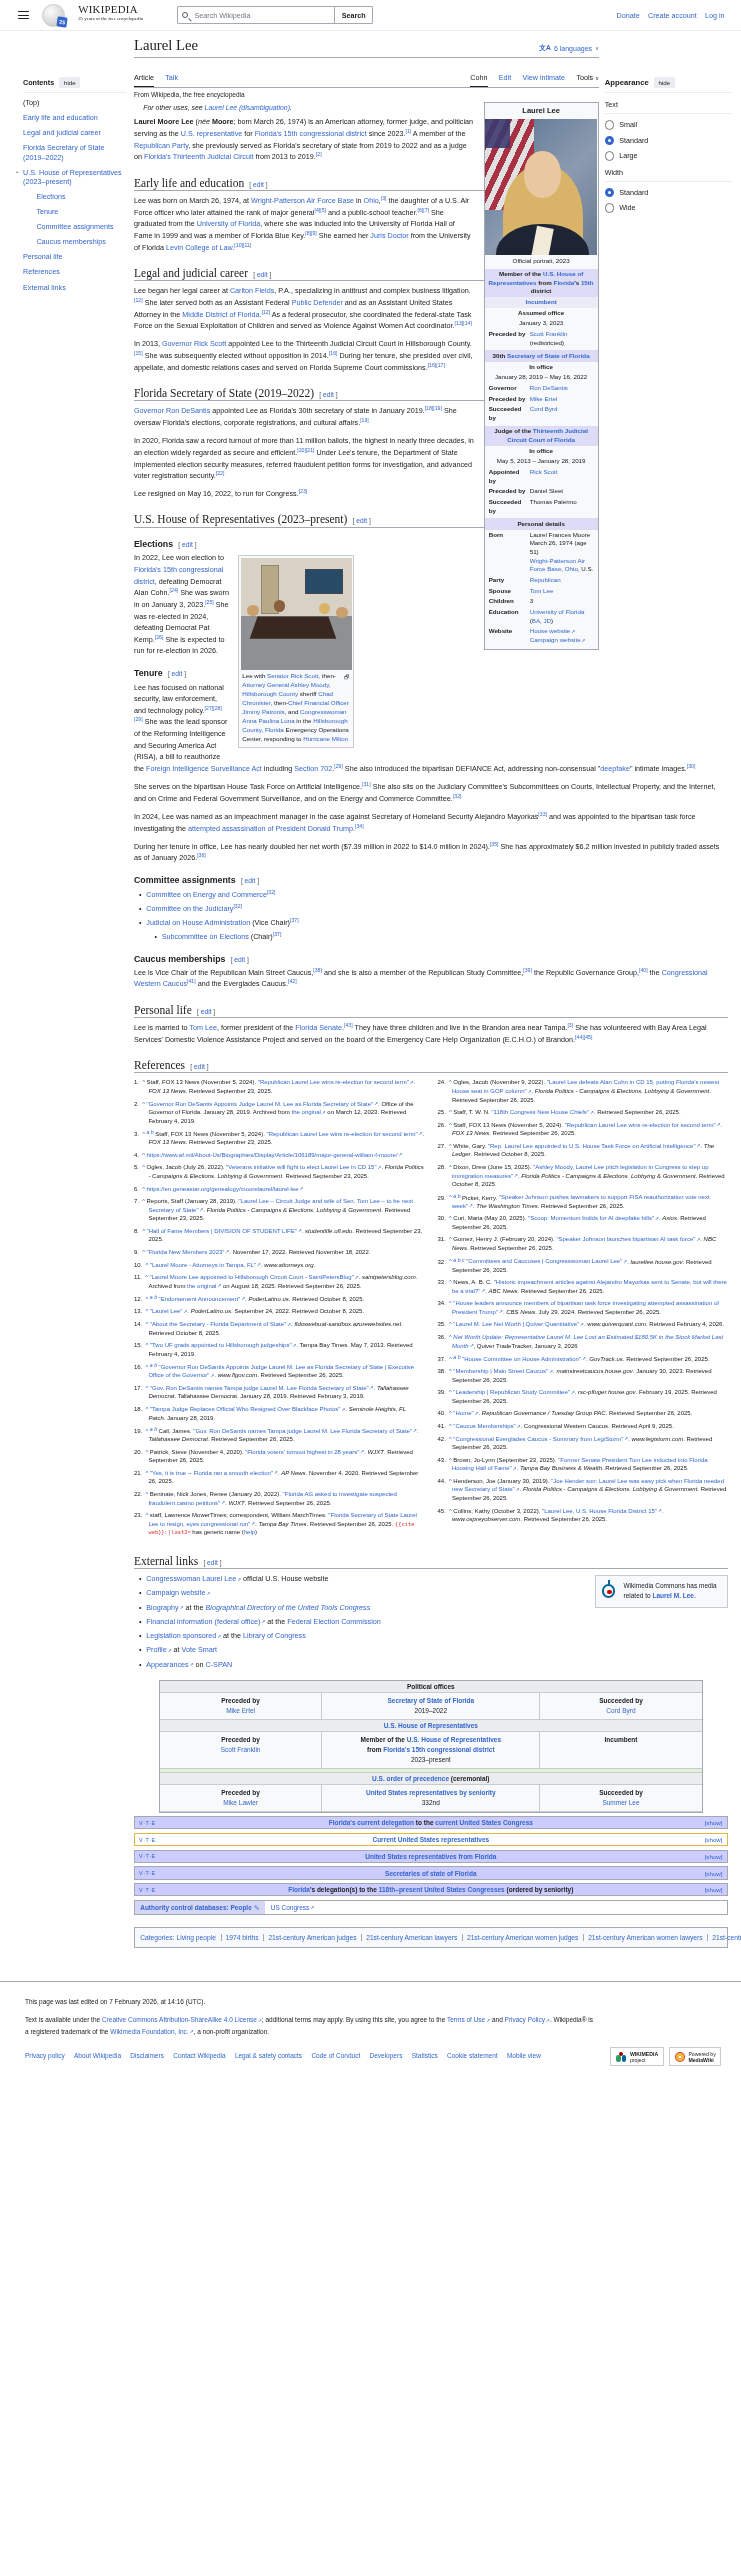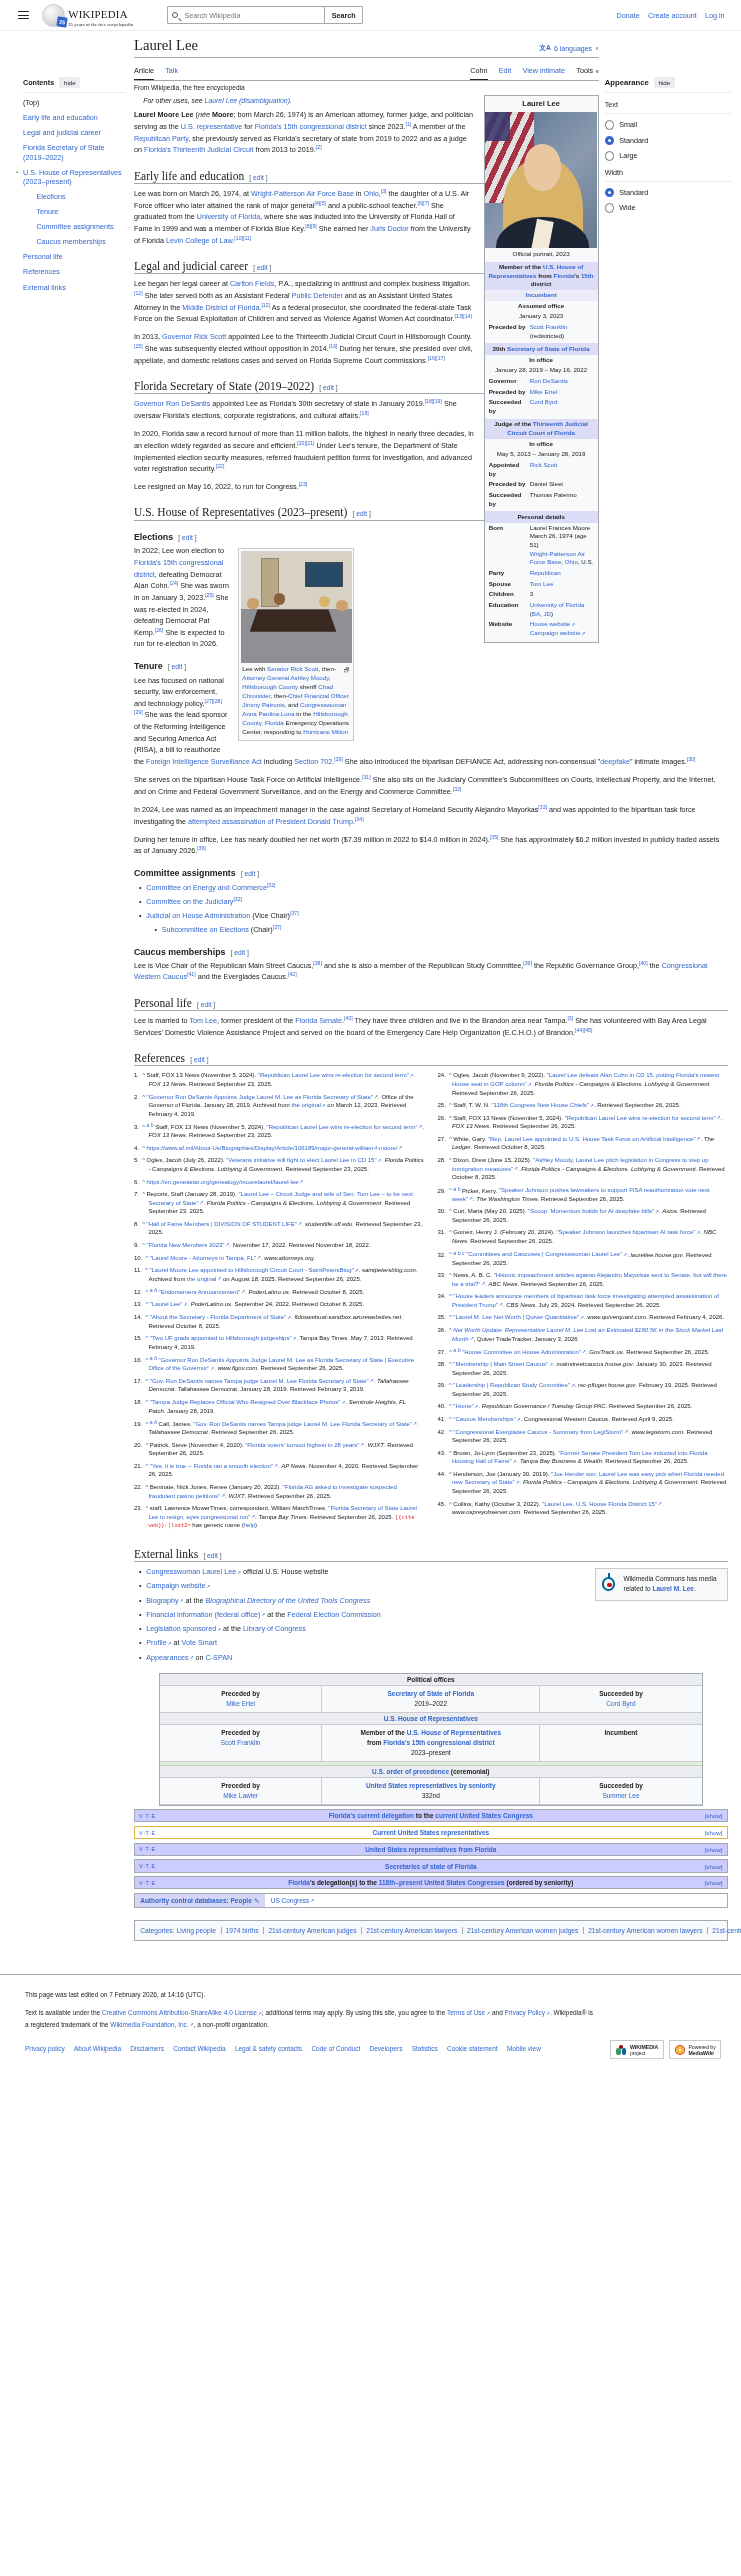--- a/index.html
+++ b/index.html
@@ -11,21 +11,21 @@
   .lk.it{font-style:italic}
   .extarrow{font-size:4.6px;margin-left:1px;color:#3366cc;vertical-align:0.5px}
   sup.ref{color:#3366cc;font-size:0.72em;line-height:0;cursor:pointer}
   .code-red{color:#d33;font-family:"DejaVu Sans Mono",monospace;font-size:0.9em}
   i{font-style:italic}
 
   
   header{display:flex;align-items:center;height:31px;padding:0 14.4px;border-bottom:0.5px solid #eaecf0;position:relative}
   .burger{width:10.3px;height:7.2px;display:flex;flex-direction:column;justify-content:space-between;cursor:pointer;margin-left:4.1px}
   .burger span{display:block;height:1px;background:#202122;border-radius:0.5px}
-  .logo{display:flex;align-items:flex-end;gap:3px;margin-left:13.4px;cursor:pointer}
+  .logo{display:flex;align-items:flex-start;gap:13px;margin-left:13.4px;cursor:pointer}
   .globe{width:23px;height:23px;border-radius:50%;background:radial-gradient(circle at 35% 30%,#fdfdfd,#d8d8d8 60%,#bfbfbf);border:0.5px solid #c8ccd1;position:relative;overflow:visible}
   .globe:before{content:"";position:absolute;inset:3.1px;background:
      repeating-linear-gradient(0deg,transparent 0 4.6px,#9aa0a6 4.6px 5.2px),
      repeating-linear-gradient(90deg,transparent 0 4.6px,#9aa0a6 4.6px 5.2px);border-radius:50%;opacity:.7}
   .globe25{position:absolute;right:-3.1px;bottom:-2.1px;width:10.3px;height:10.3px;background:#36c;color:#fff;font-size:5.2px;font-weight:700;display:flex;align-items:center;justify-content:center;transform:rotate(8deg);border-radius:1.5px}
   .wordmark{font-family:"Liberation Serif",serif;font-size:10.8px;letter-spacing:0.3px;color:#202122;line-height:1}
   .tagline{font-family:"Liberation Serif",serif;font-size:4.9px;color:#202122;margin-top:1.5px}
   .searchwrap{display:flex;align-items:center;margin-left:34px;position:relative}
   .maggl{position:absolute;left:5.2px;width:6.2px;height:6.2px;border:1px solid #54595d;border-radius:50%}
   .maggl:after{content:"";position:absolute;left:5.2px;top:5.7px;width:3.6px;height:1px;background:#54595d;transform:rotate(45deg)}
@@ -58,21 +58,21 @@
   .app-link{color:#3366cc;line-height:1.35;display:inline-block;margin:2.1px 0 1px;cursor:pointer}
 
   
   main{margin-left:134px;margin-right:14.4px;position:relative}
   .lead-width{width:465px}
   .title-row{display:flex;justify-content:space-between;align-items:flex-end;border-bottom:0.5px solid #a2a9b1;margin-top:6.2px;padding-bottom:2.1px}
   h1.pgtitle{font-family:"Liberation Serif",serif;font-weight:400;font-size:14.7px;margin:0;line-height:1.2}
   .langbtn{color:#3366cc;font-size:7px;display:flex;align-items:center;gap:3.1px;padding-bottom:2.1px;cursor:pointer}
   .langicon{font-size:6.7px;color:#3366cc;font-weight:700}
   .chevd{font-size:5.2px;color:#3366cc}
-  .tabs-row{display:flex;justify-content:space-between;border-bottom:0.5px solid #a2a9b1;font-size:7.2px;margin-top:3px}
+  .tabs-row{display:flex;justify-content:space-between;border-bottom:0.5px solid #a2a9b1;font-size:7.2px;margin-top:10px}
   .tabset{display:flex;gap:11.3px}
   .tab{padding:4.6px 0 4.1px;color:#3366cc;cursor:pointer}
   .tab.on{color:#202122;border-bottom:1px solid #202122}
   .tab.plain{color:#202122}
   .subtitle{font-size:6.5px;margin:3.6px 0 1px;color:#202122}
   .hatnote{font-style:italic;font-size:6.9px;color:#202122;padding-left:9.3px;margin:5.2px 0 3.1px;line-height:1.45}
   p.body{margin:.4em 0 .9em;line-height:1.62;font-size:7.2px}
   h2.sect{font-family:"Liberation Serif",serif;font-weight:400;font-size:11.5px;border-bottom:0.5px solid #a2a9b1;margin:13.4px 0 4.1px;padding-bottom:1.5px}
   h2.sect.narrow{width:465px}
   h3.sect{font-size:8.8px;font-weight:700;margin:11.3px 0 3.1px;font-family:"Liberation Sans",sans-serif}

